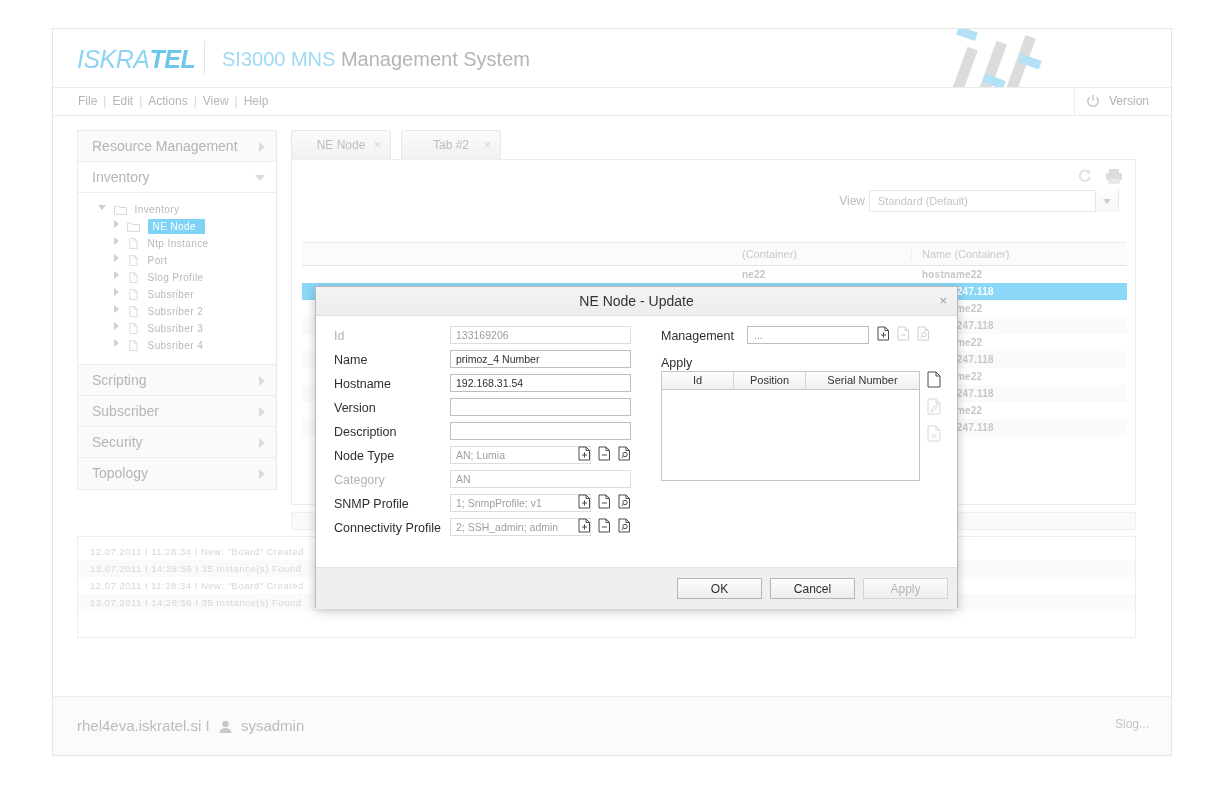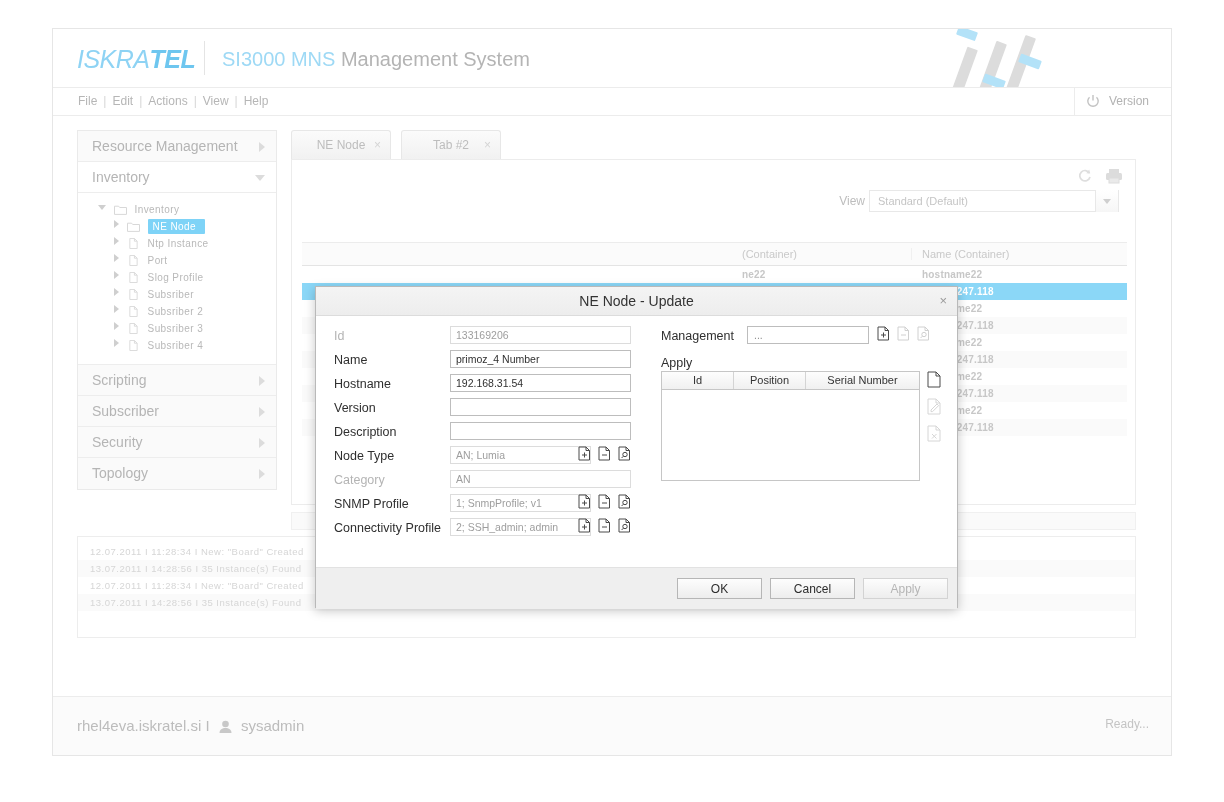--- a/index.html
+++ b/index.html
@@ -792,16 +792,16 @@
 
   <div class="footer">
     <div class="left">
       <span>rhel4eva.iskratel.si  I</span>
       <svg width="15" height="13" viewBox="0 0 15 13" style="vertical-align:-2px;margin:0 4px">
         <circle cx="7.5" cy="4" r="3.3" fill="#c8c8c8"></circle>
         <path d="M1.5 13c0-3.3 2.7-5 6-5s6 1.7 6 5z" fill="#c8c8c8"></path>
       </svg>
       <span>sysadmin</span>
     </div>
-    <div class="right">Ready...</div>
+    <div class="right">Slog...</div>
   </div>
 
 </div>
 
 </body></html>

